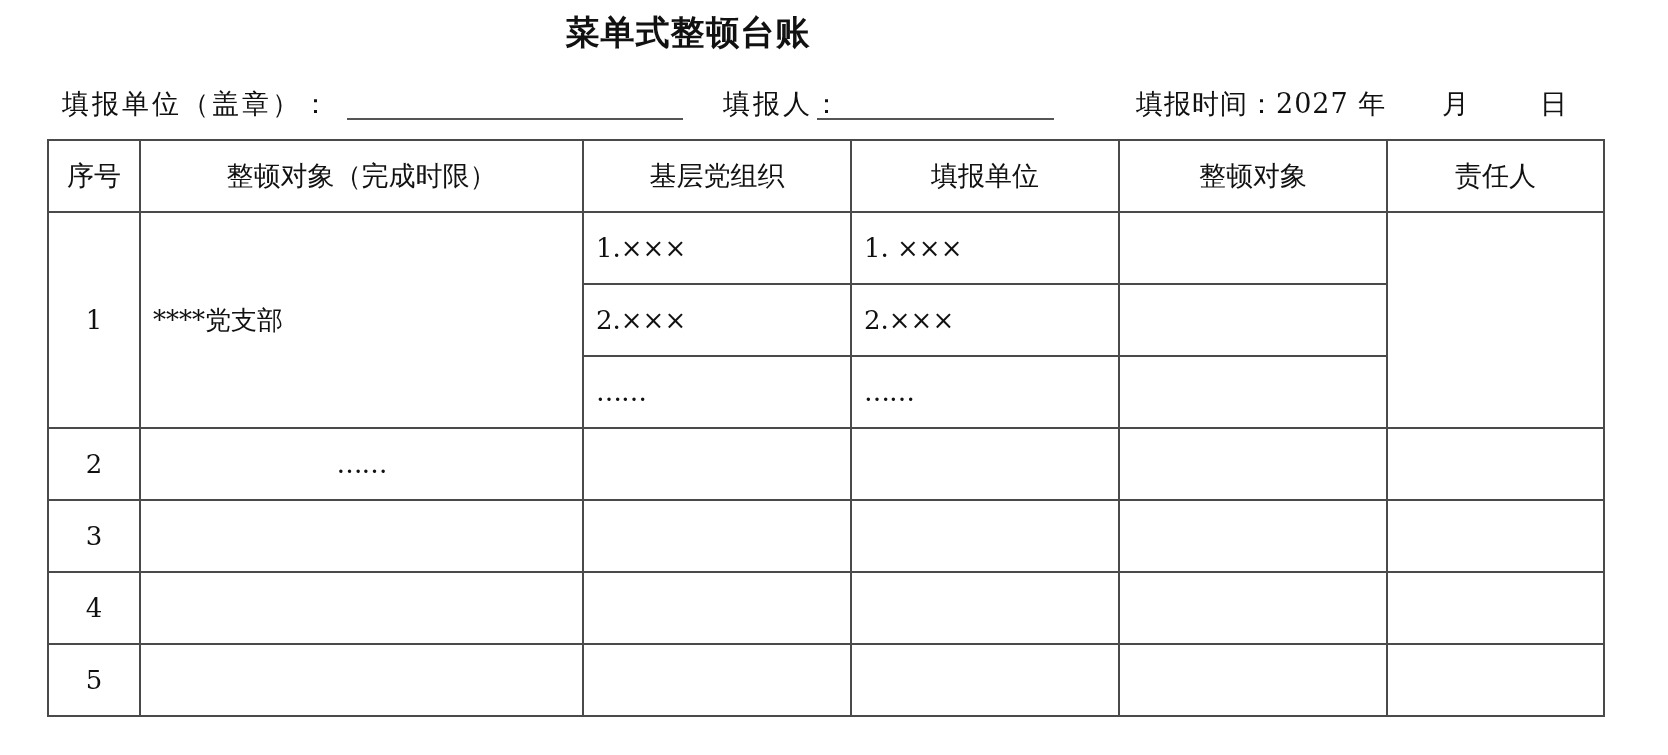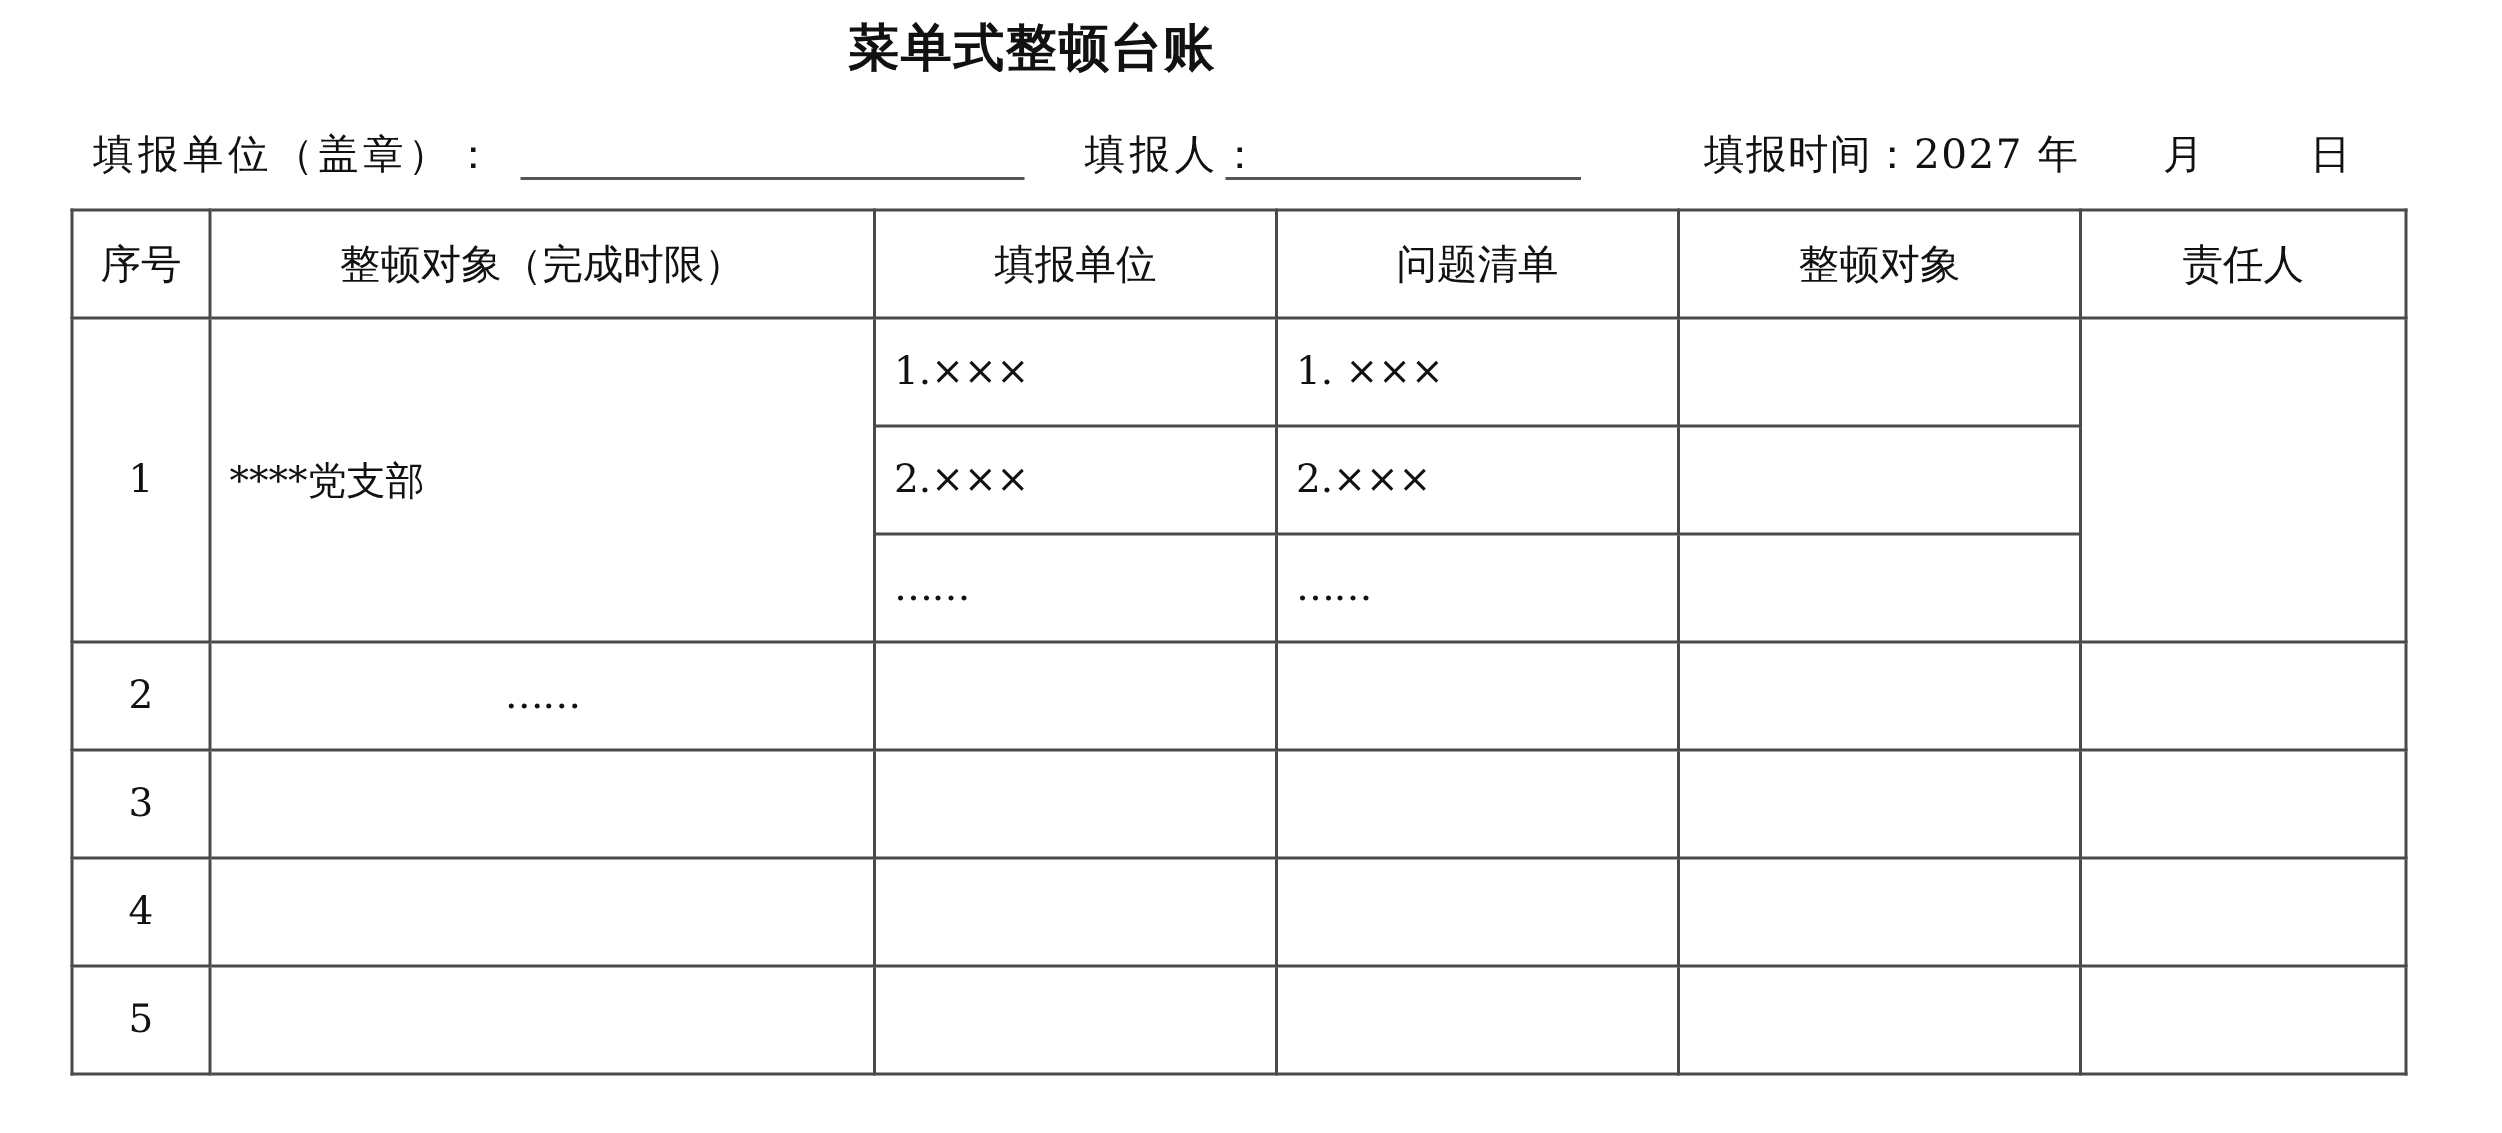--- a/index.html
+++ b/index.html
@@ -92,22 +92,22 @@
     <col style="width:443px">
     <col style="width:268px">
     <col style="width:268px">
     <col style="width:268px">
     <col style="width:217px">
   </colgroup>
   <thead>
     <tr>
       <th>序号</th>
       <th>整顿对象（完成时限）</th>
+      <th>基层党组织</th>
       <th>填报单位</th>
-      <th>问题清单</th>
       <th>整顿对象</th>
       <th>责任人</th>
     </tr>
   </thead>
   <tbody>
 
     <tr>
       <td rowspan="3" class="c-center">1</td>
       <td rowspan="3" class="c-left">****党支部</td>
       <td class="c-left">1.×××</td>

